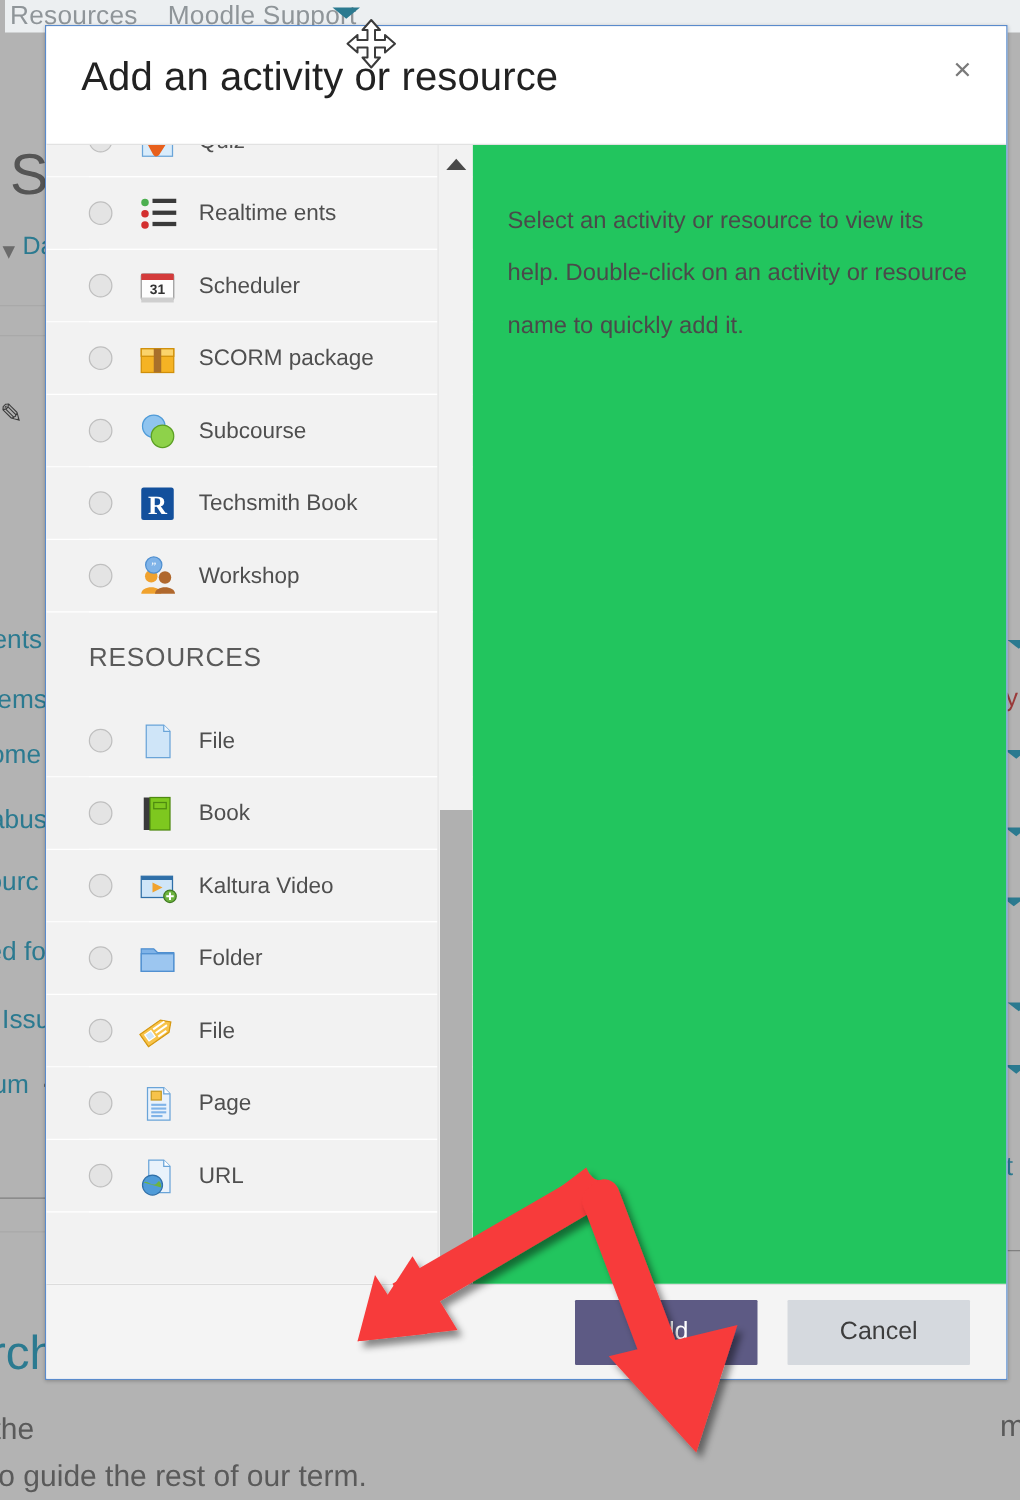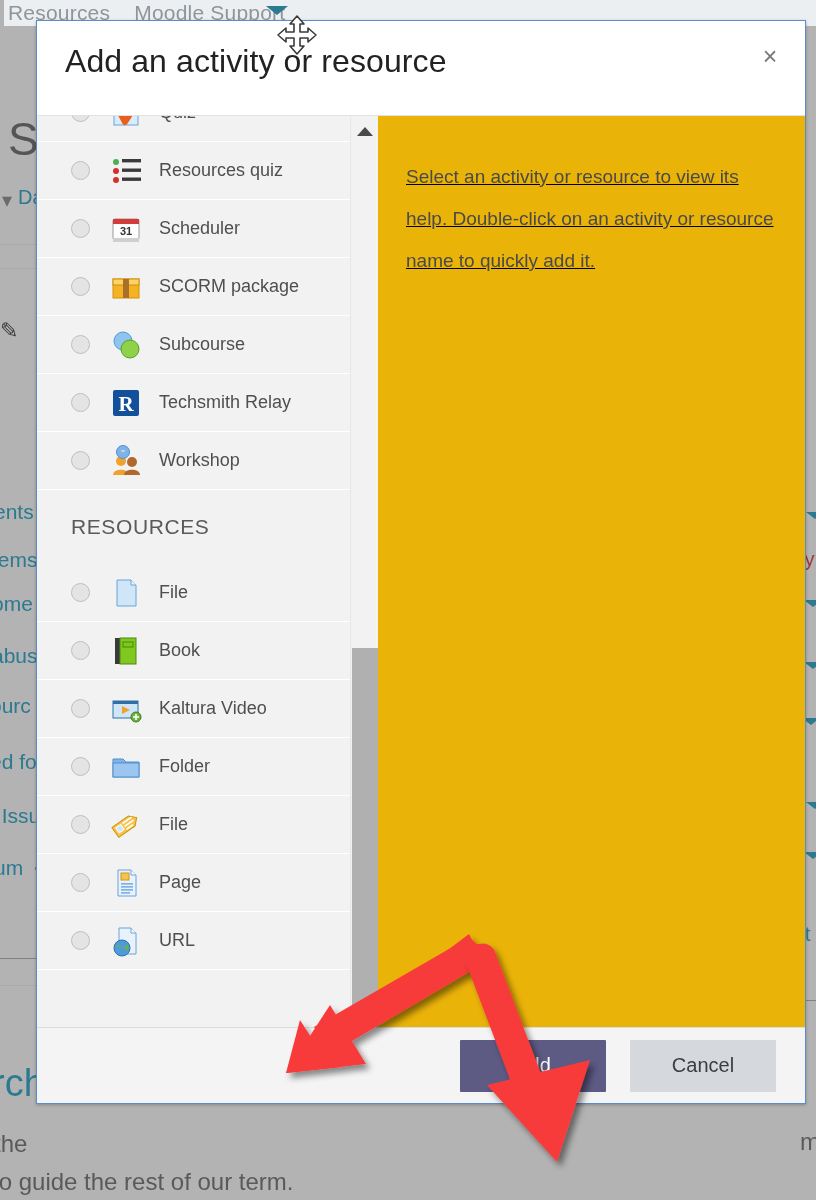--- a/index.html
+++ b/index.html
@@ -138,21 +138,21 @@
     border-top:9px solid #9b9b9b;
   }
   .vscroll .thumb {
     position:absolute; left:1px; width:26px;
     top:532px; height:425px;
     background:#b0b0b0; cursor:pointer;
   }
 
   
   .help-col {
-    flex:1 1 auto; background:#eab308; padding:40px 26px 0 28px;text-decoration:underline;
+    flex:1 1 auto; background:#22c55e; padding:40px 26px 0 28px;
   }
   .help-text {
     font-size:19px; line-height:42px; color:#4a4a4a;
     font-family:"Liberation Sans", sans-serif;
   }
 
   
   .modal-footer {
     flex:0 0 76px; height:76px;
     background:#f4f4f4;
@@ -246,21 +246,21 @@
             <div class="opt-row">
               <span class="radio"></span>
               <span class="opt-icon"><svg viewBox="0 0 34 34" width="34" height="34">
                   <circle cx="7" cy="8" r="3" fill="#4caf50"></circle>
                   <circle cx="7" cy="17" r="3" fill="#d32f2f"></circle>
                   <circle cx="7" cy="26" r="3" fill="#d32f2f"></circle>
                   <rect x="13" y="5" width="19" height="3.4" fill="#3a3a3a"></rect>
                   <rect x="13" y="14.5" width="19" height="3.4" fill="#3a3a3a"></rect>
                   <rect x="13" y="23.5" width="19" height="3.4" fill="#3a3a3a"></rect>
                 </svg></span>
-              <span class="opt-label">Resources quiz</span>
+              <span class="opt-label">Realtime ents</span>
             </div>
             <div class="opt-row">
               <span class="radio"></span>
               <span class="opt-icon"><svg viewBox="0 0 34 34" width="34" height="34">
                   <rect x="4" y="7" width="26" height="21" rx="2" fill="#fdfdfd" stroke="#9a9a9a"></rect>
                   <rect x="4" y="7" width="26" height="5" fill="#d43b3b"></rect>
                   <text x="17" y="23" font-size="11" font-family="Liberation Sans, sans-serif" font-weight="bold" fill="#333" text-anchor="middle">31</text>
                   <rect x="4" y="26" width="26" height="4" fill="#cfcfcf"></rect>
                 </svg></span>
               <span class="opt-label">Scheduler</span>
@@ -281,21 +281,21 @@
                   <circle cx="21" cy="21" r="9" fill="#8ed24a" stroke="#5ca024"></circle>
                 </svg></span>
               <span class="opt-label">Subcourse</span>
             </div>
             <div class="opt-row">
               <span class="radio"></span>
               <span class="opt-icon"><svg viewBox="0 0 34 34" width="34" height="34">
                   <rect x="4" y="4" width="26" height="26" rx="2" fill="#13509c"></rect>
                   <text x="17" y="25" font-size="21" font-family="Liberation Serif, serif" font-weight="bold" fill="#fff" text-anchor="middle">R</text>
                 </svg></span>
-              <span class="opt-label">Techsmith Relay</span>
+              <span class="opt-label">Techsmith Book</span>
             </div>
             <div class="opt-row">
               <span class="radio"></span>
               <span class="opt-icon"><svg viewBox="0 0 34 34" width="34" height="34">
                   <circle cx="12" cy="17" r="5" fill="#f0a22e"></circle>
                   <path d="M4 31 C4 24 20 24 20 31 Z" fill="#f0a22e"></path>
                   <circle cx="23" cy="18" r="5" fill="#b0682d"></circle>
                   <path d="M15 31 C15 24 31 24 31 31 Z" fill="#b0682d"></path>
                   <circle cx="14" cy="8" r="6.5" fill="#7fb3e8" stroke="#4f8fd0"></circle>
                   <text x="14" y="12" font-size="9" fill="#fff" text-anchor="middle" font-family="Liberation Serif, serif">”</text>

